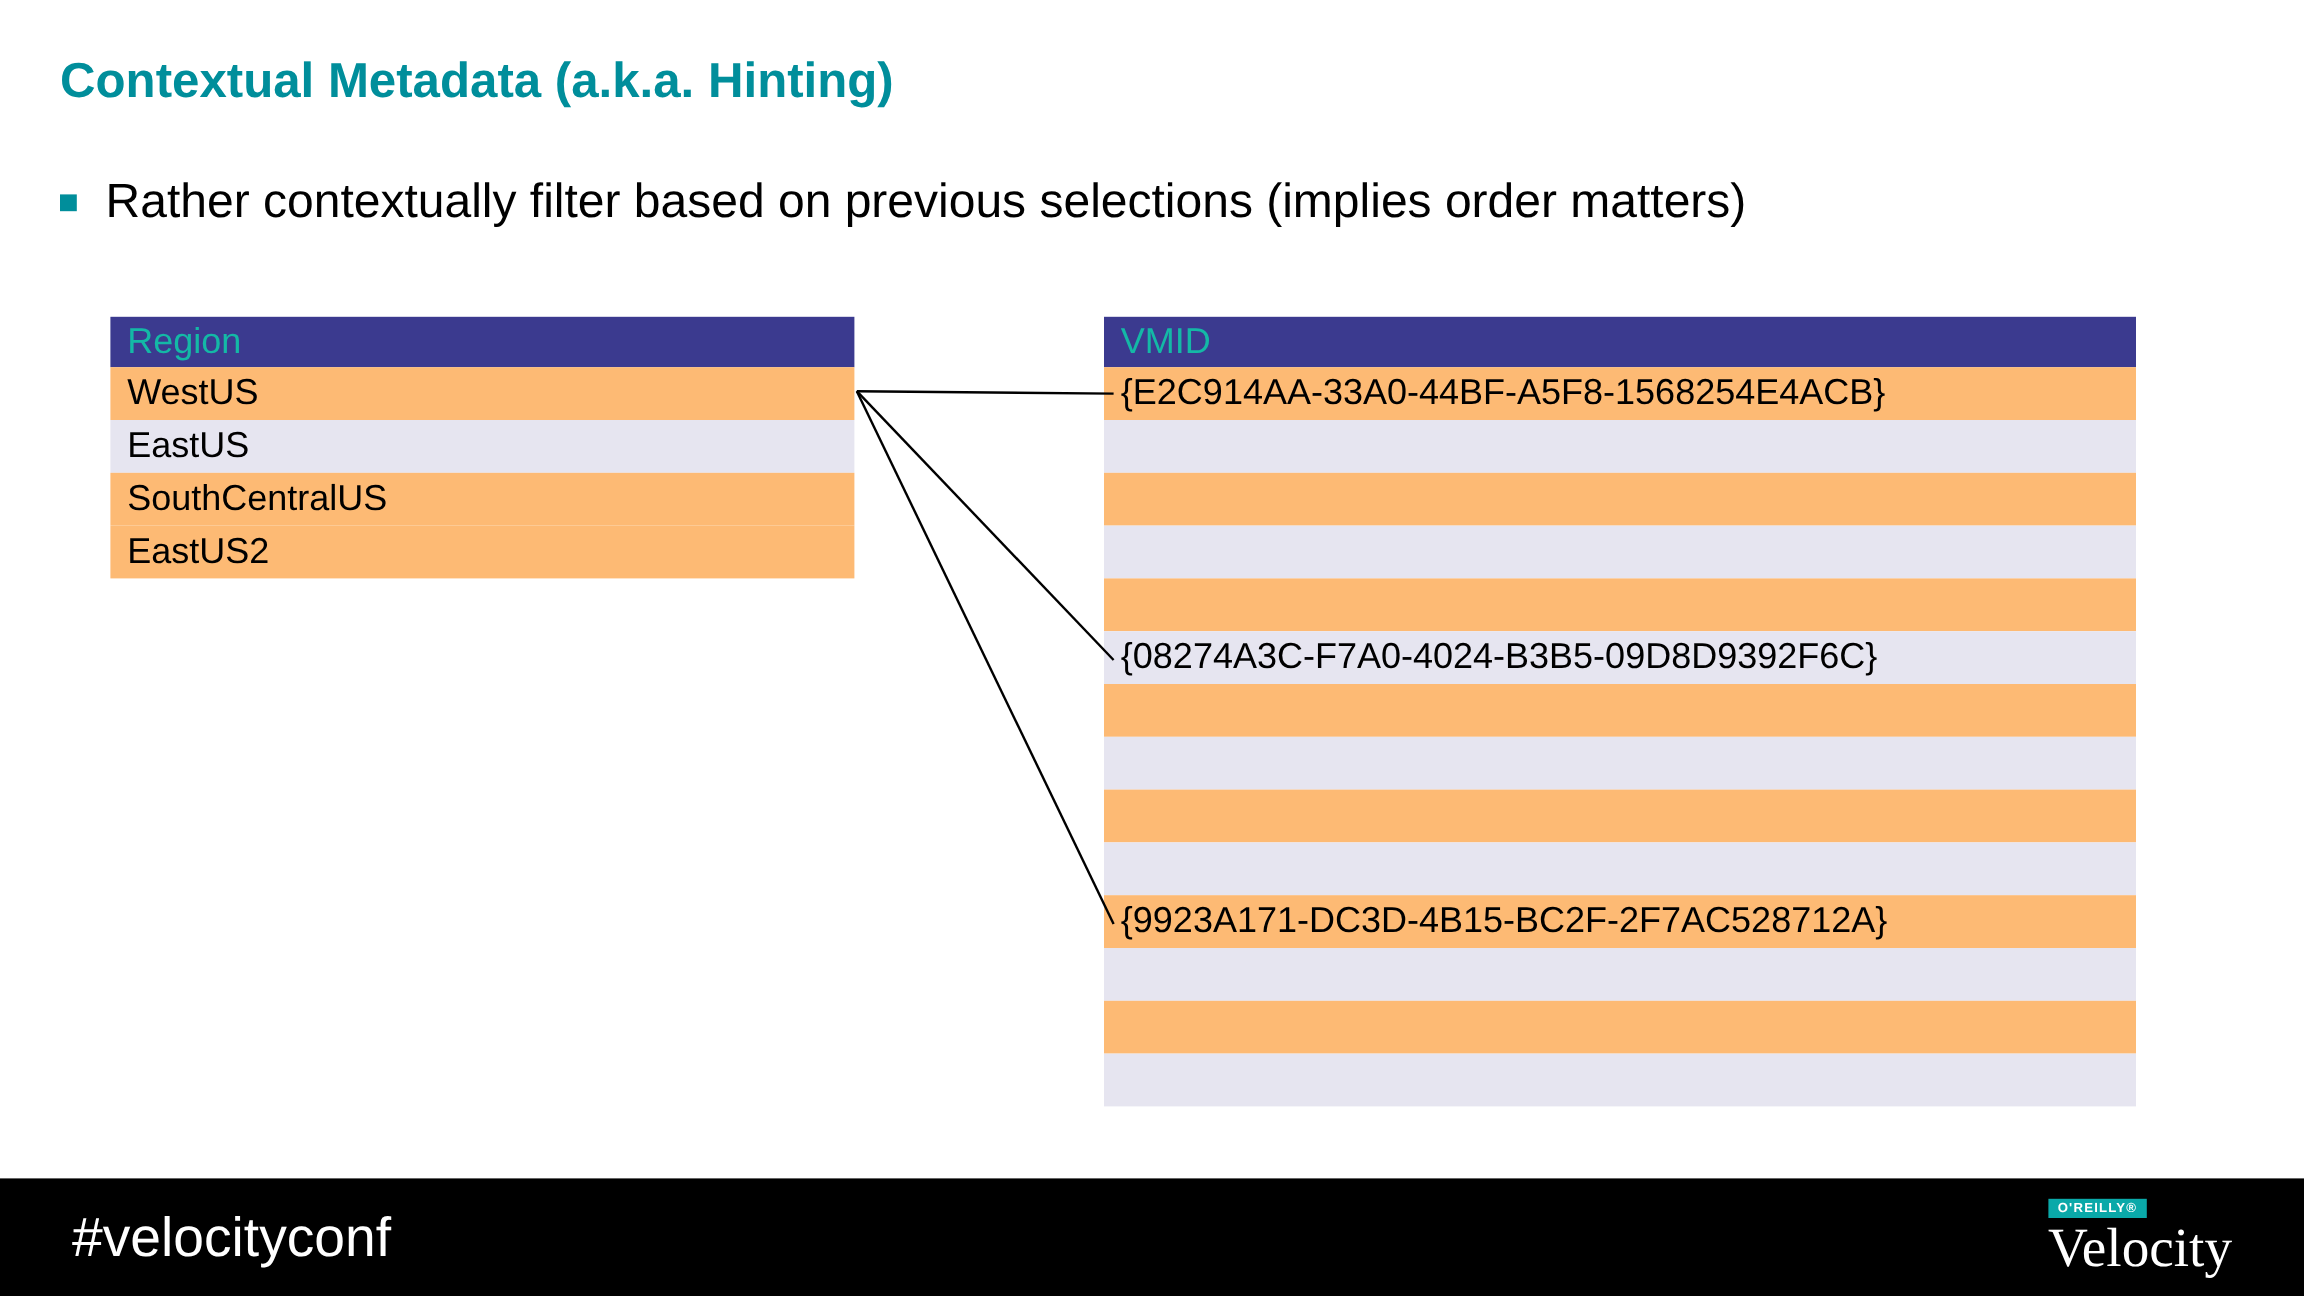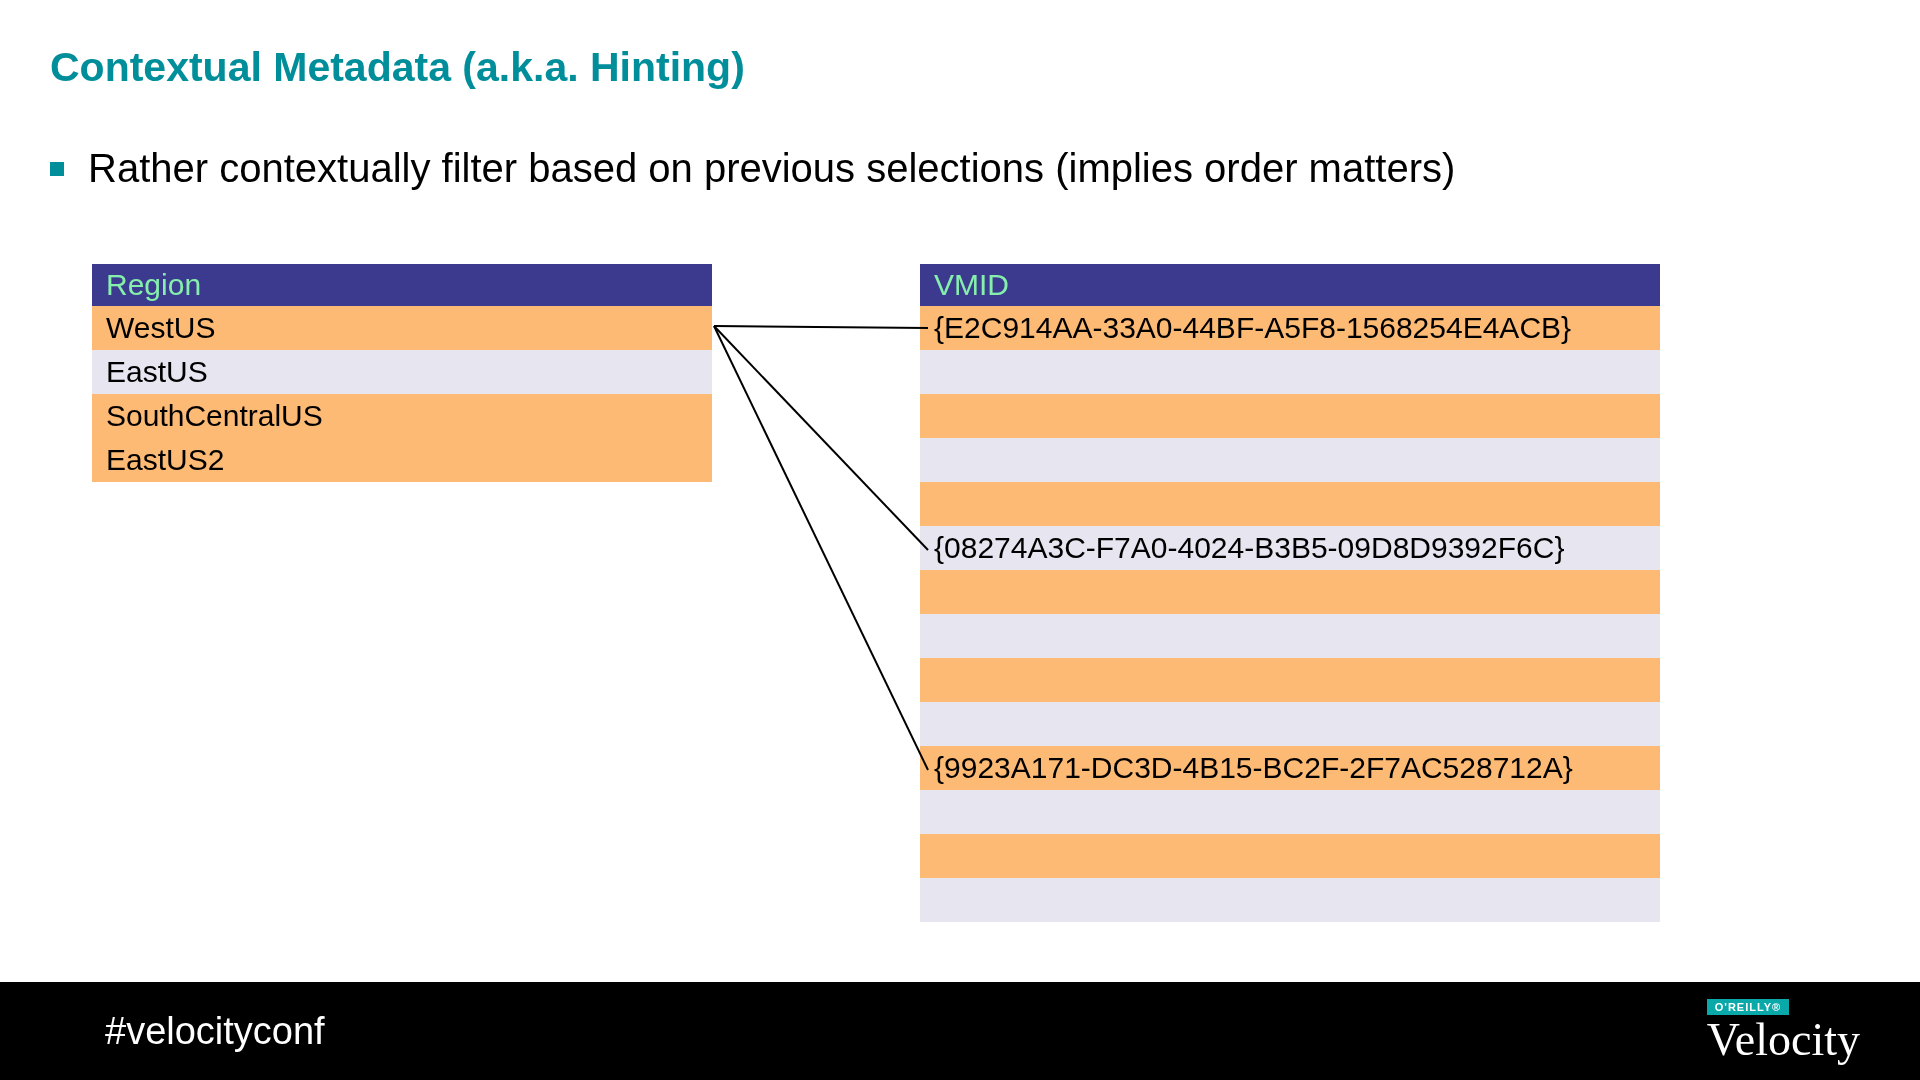--- a/index.html
+++ b/index.html
@@ -30,37 +30,37 @@
   }
 
   
   .tbl {
     position: absolute;
     border-collapse: collapse;
     font-size: 30px;
   }
   .tbl th {
     background: #3b3a8f;
-    color: #86efac;
+    color: #14b8a6;
     text-align: left;
     font-weight: normal;
     padding: 4px 14px;
     height: 40px;
   }
   .tbl td {
     padding: 4px 14px;
     height: 44px;
     color: #000000;
   }
   .tbl tr.odd td  { background: #fdba74; }
   .tbl tr.even td { background: #e6e5f0; }
 
   .region-table { left: 92px;  top: 264px; width: 620px; }
   .region-table td, .region-table th { width: 620px; }
-  .vmid-table   { left: 920px; top: 264px; width: 740px; }
+  .vmid-table   { left: 920px; top: 264px; width: 860px; }
   .vmid-table td, .vmid-table th { width: 790px; }
 
   
   .connectors {
     position: absolute;
     left: 0; top: 0;
     width: 1920px; height: 1080px;
     pointer-events: none;
   }
 
@@ -70,23 +70,22 @@
     left: 0; bottom: 0;
     width: 1920px; height: 98px;
     background: #000000;
     color: #ffffff;
     display: flex;
     align-items: center;
     justify-content: space-between;
     padding: 0 60px 0 60px;
   }
   .hashtag {
-    font-size: 38px;
+    font-size: 46px;
     font-weight: 400;
-    margin-left: 45px;
   }
   .brand {
     display: flex;
     flex-direction: column;
     align-items: flex-start;
   }
   .brand-top {
     background: #0aa9a9;
     color: #ffffff;
     font-size: 11px;

